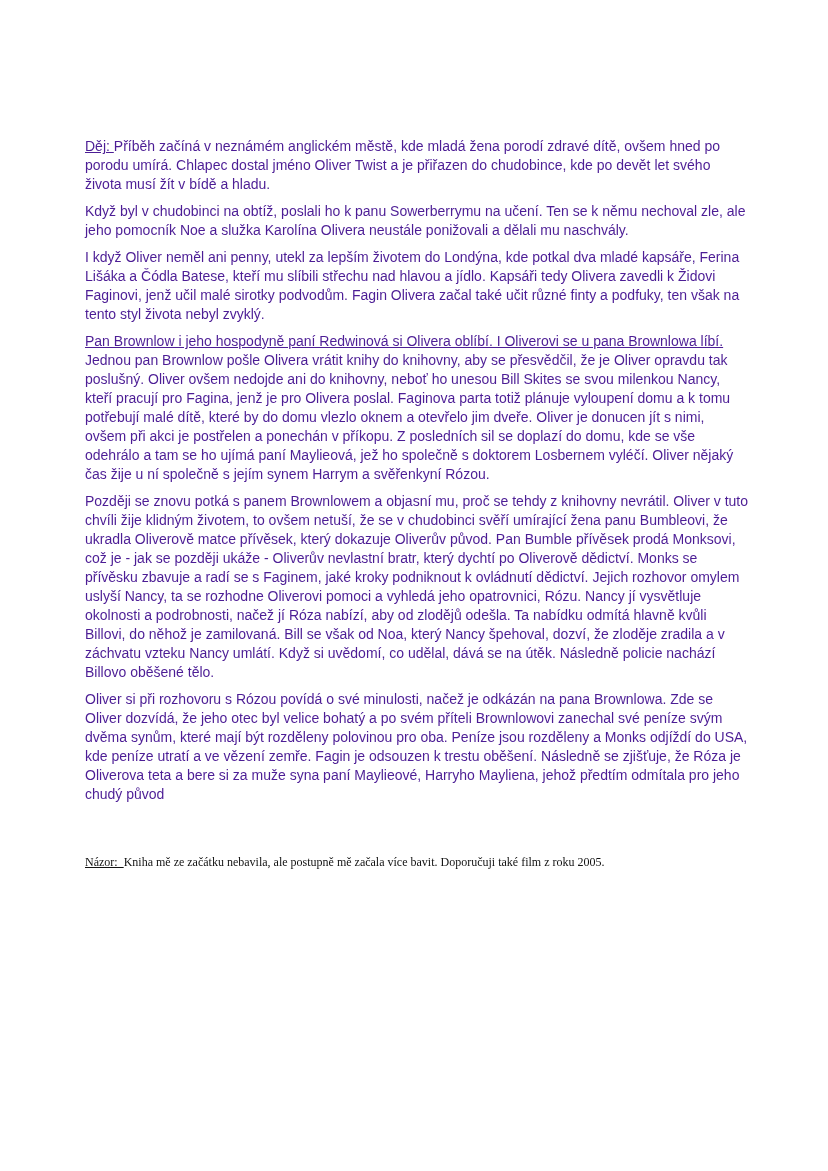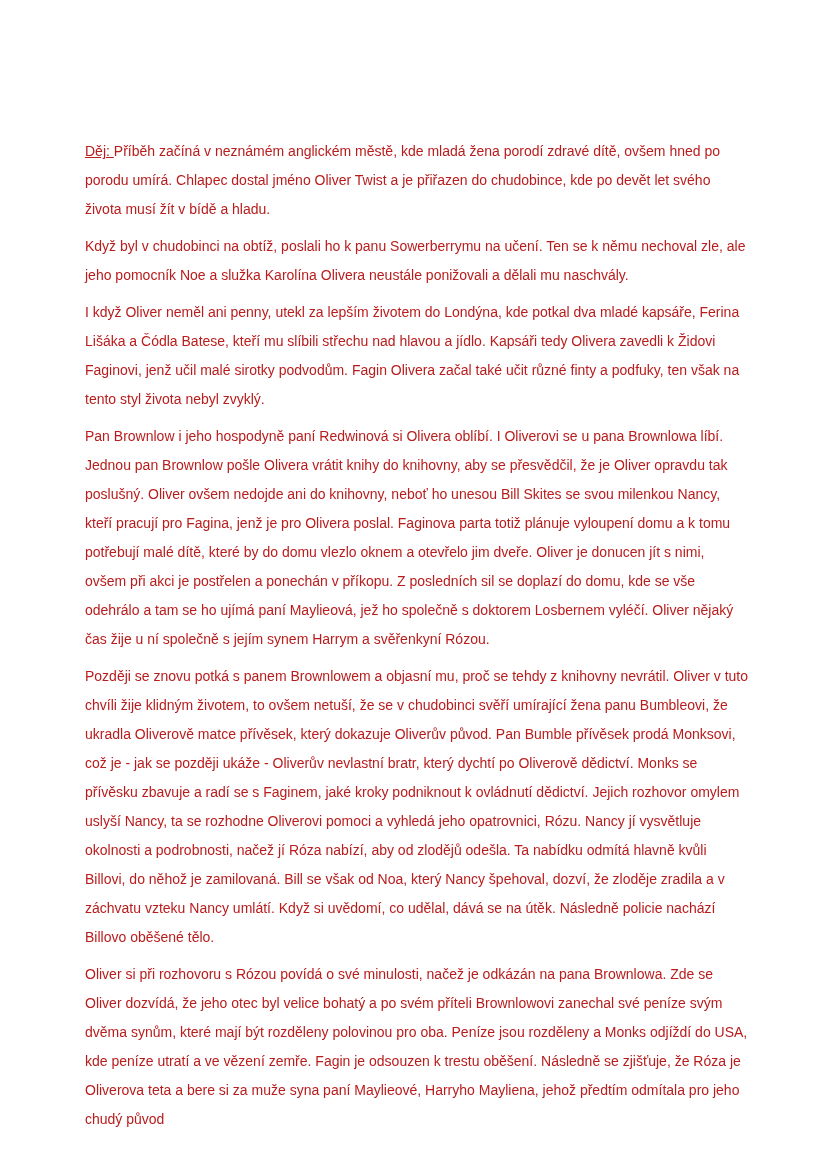--- a/index.html
+++ b/index.html
@@ -18,26 +18,27 @@
   }
   .content {
     position: absolute;
     left: 85px;
     top: 137px;
     width: 663px;
   }
   p.body-para {
     margin: 0 0 8px 0;
     font-size: 14px;
-    line-height: 29px;
+    line-height: 19px;
     text-align: left;
-    color: #b91c1c;
+    color: #4c1d95;
   }
   p.body-para.tight {
     margin-bottom: 0;
+    text-decoration: underline;
   }
   .u-label {
     text-decoration: underline;
     white-space: pre-wrap; 
   }
   p.opinion-para {
     font-family: "Liberation Serif", "DejaVu Serif", serif;
     font-size: 12px;
     line-height: 21px;
     color: #121212;

